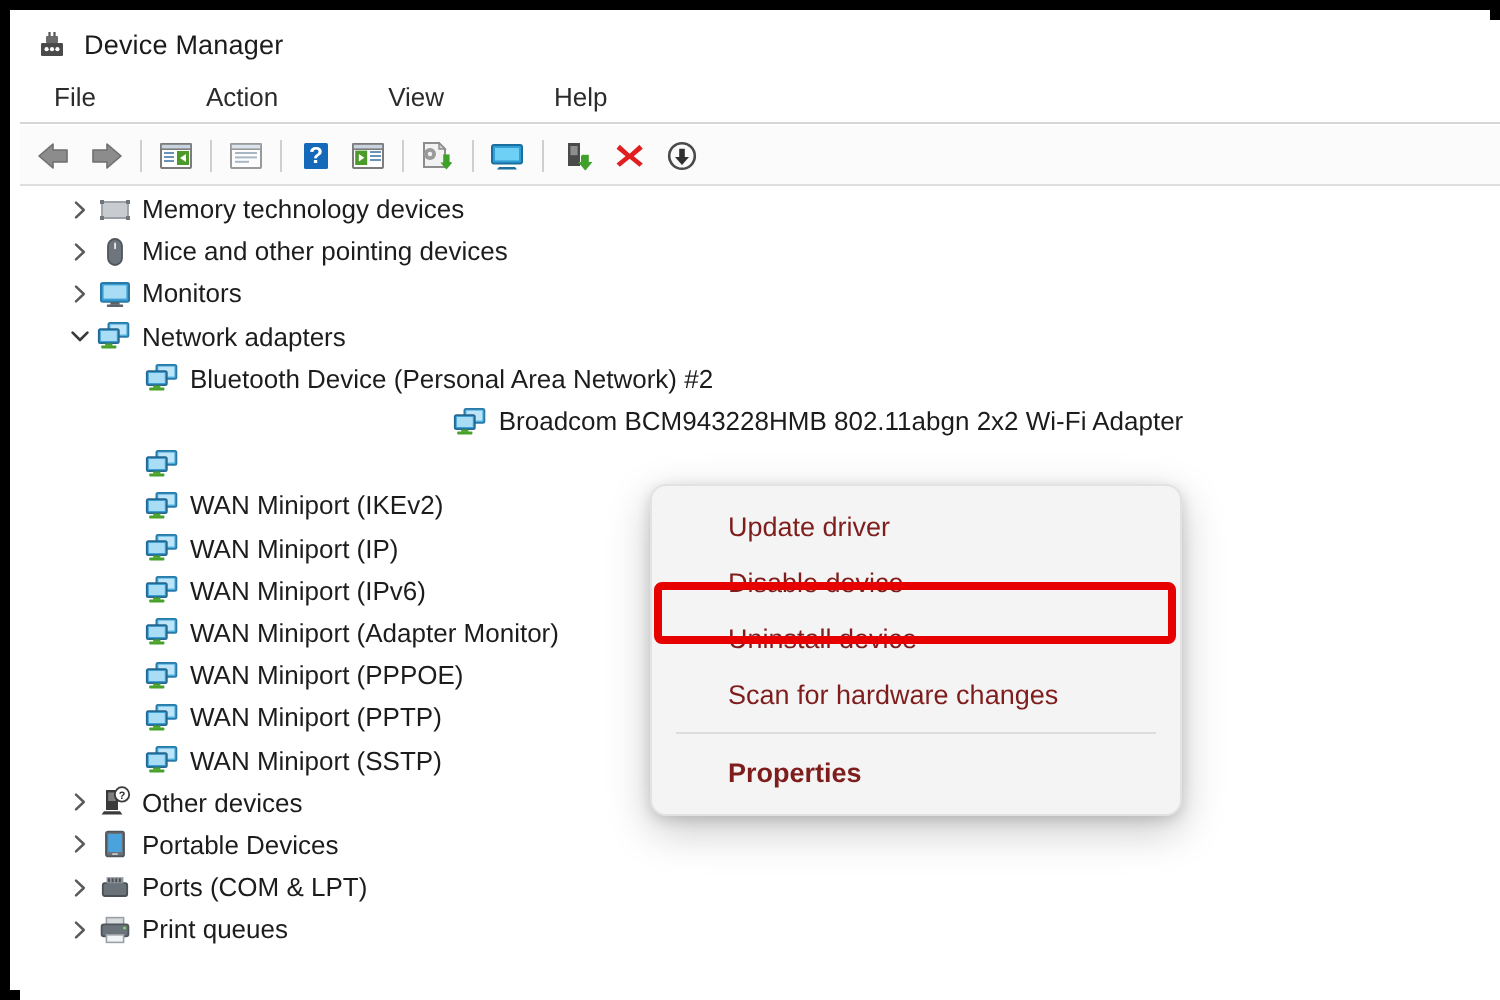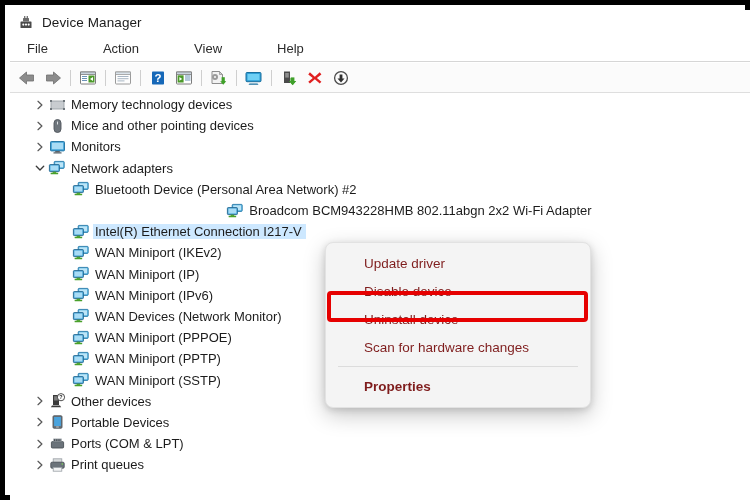--- a/index.html
+++ b/index.html
@@ -425,21 +425,20 @@
           <span class="tico">
             <svg width="18" height="16" viewBox="0 0 18 16">
               <rect x="6.2" y="1.4" width="10" height="7" rx="0.8" fill="#4aaee0" stroke="#2a7aa8" stroke-width="0.9"></rect>
               <rect x="7.2" y="2.3" width="8" height="5" fill="#bde5f7"></rect>
               <rect x="1.4" y="4.6" width="10" height="7" rx="0.8" fill="#3b9fd6" stroke="#24678f" stroke-width="0.9"></rect>
               <rect x="2.4" y="5.5" width="8" height="5" fill="#a9dcf5"></rect>
               <rect x="4.6" y="11.7" width="3.6" height="1.2" fill="#49a02a"></rect>
               <rect x="2.6" y="12.8" width="7.6" height="1.5" rx="0.5" fill="#49a02a"></rect>
             </svg>
           </span>
-          <span class="tlabel">Intel(R) Ethernet Connection I217-V</span>
         </div>
         <div class="tree-row" style="padding-left: 46px;">
           <span class="chev"></span>
           <span class="tico">
             <svg width="18" height="16" viewBox="0 0 18 16">
               <rect x="6.2" y="1.4" width="10" height="7" rx="0.8" fill="#4aaee0" stroke="#2a7aa8" stroke-width="0.9"></rect>
               <rect x="7.2" y="2.3" width="8" height="5" fill="#bde5f7"></rect>
               <rect x="1.4" y="4.6" width="10" height="7" rx="0.8" fill="#3b9fd6" stroke="#24678f" stroke-width="0.9"></rect>
               <rect x="2.4" y="5.5" width="8" height="5" fill="#a9dcf5"></rect>
               <rect x="4.6" y="11.7" width="3.6" height="1.2" fill="#49a02a"></rect>
@@ -481,21 +480,21 @@
           <span class="tico">
             <svg width="18" height="16" viewBox="0 0 18 16">
               <rect x="6.2" y="1.4" width="10" height="7" rx="0.8" fill="#4aaee0" stroke="#2a7aa8" stroke-width="0.9"></rect>
               <rect x="7.2" y="2.3" width="8" height="5" fill="#bde5f7"></rect>
               <rect x="1.4" y="4.6" width="10" height="7" rx="0.8" fill="#3b9fd6" stroke="#24678f" stroke-width="0.9"></rect>
               <rect x="2.4" y="5.5" width="8" height="5" fill="#a9dcf5"></rect>
               <rect x="4.6" y="11.7" width="3.6" height="1.2" fill="#49a02a"></rect>
               <rect x="2.6" y="12.8" width="7.6" height="1.5" rx="0.5" fill="#49a02a"></rect>
             </svg>
           </span>
-          <span class="tlabel">WAN Devices (Network Monitor)</span>
+          <span class="tlabel">WAN Miniport (Adapter Monitor)</span>
         </div>
         <div class="tree-row" style="padding-left: 46px;">
           <span class="chev"></span>
           <span class="tico">
             <svg width="18" height="16" viewBox="0 0 18 16">
               <rect x="6.2" y="1.4" width="10" height="7" rx="0.8" fill="#4aaee0" stroke="#2a7aa8" stroke-width="0.9"></rect>
               <rect x="7.2" y="2.3" width="8" height="5" fill="#bde5f7"></rect>
               <rect x="1.4" y="4.6" width="10" height="7" rx="0.8" fill="#3b9fd6" stroke="#24678f" stroke-width="0.9"></rect>
               <rect x="2.4" y="5.5" width="8" height="5" fill="#a9dcf5"></rect>
               <rect x="4.6" y="11.7" width="3.6" height="1.2" fill="#49a02a"></rect>

